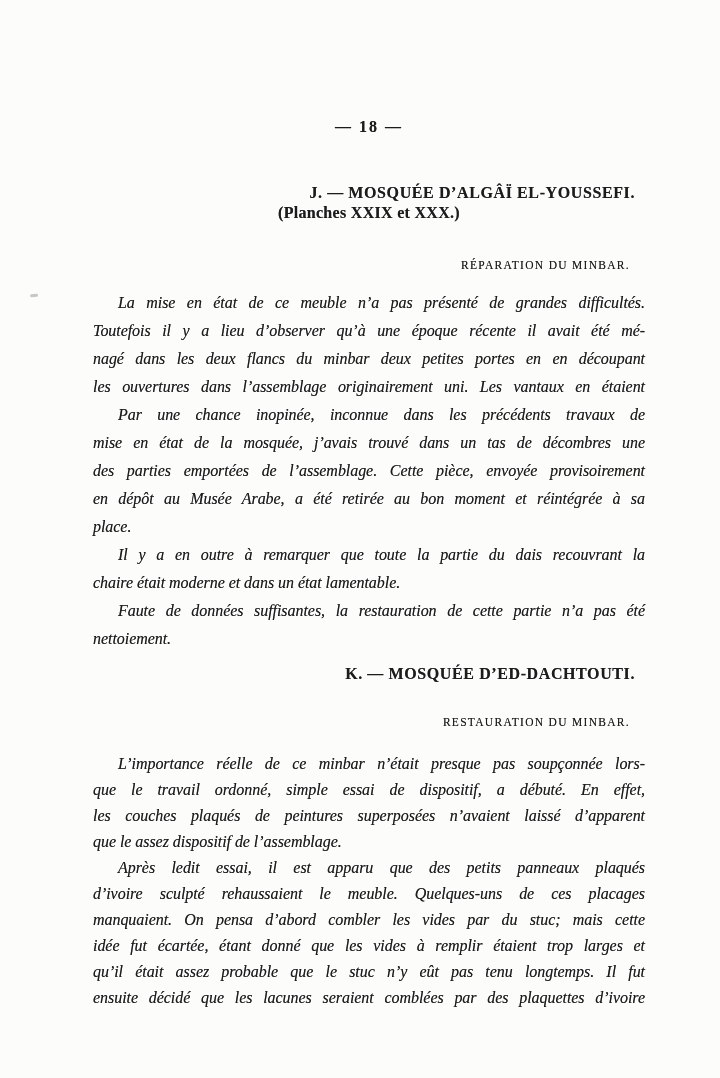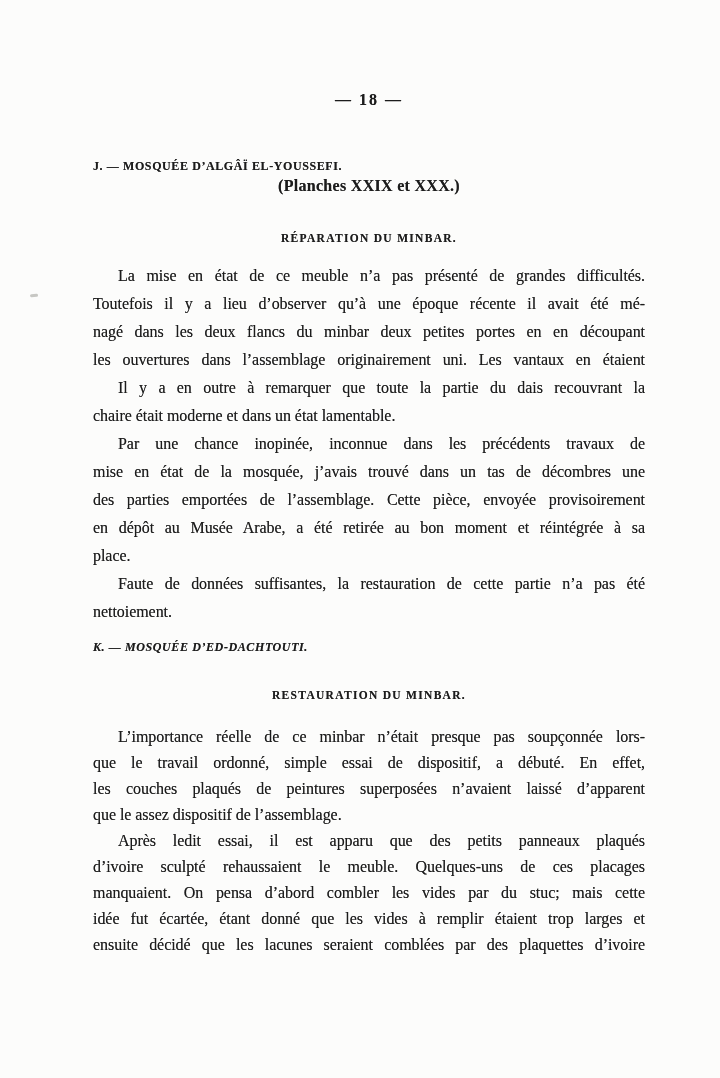--- a/index.html
+++ b/index.html
@@ -5,55 +5,55 @@
   html,body{margin:0;padding:0;background:#e8e8e6;}
   .page{
     position:relative;
     width:720px;height:1078px;
     margin:0 auto;
     background:#fcfcfb;
     font-family:"Liberation Serif", serif;
     color:#1c1c1c;
     overflow:hidden;
   }
-  .ink{ text-shadow:0 0 0.45px rgba(25,25,25,0.6); }
+  .ink{ text-shadow:0 0 0.45px rgba(25,25,25,0.6);margin-top:27px; }
 
   .pageno{
     position:absolute; top:92px; left:93px; width:552px;
     text-align:center; font-size:16px; font-weight:bold;
     letter-spacing:2px; line-height:16px;
   }
   .title{
-    position:absolute; left:93px; width:552px;
-    text-align:left; font-size:12px; font-weight:bold;
+    position:absolute; left:83px; width:552px;
+    text-align:right; font-size:16px; font-weight:bold;
     letter-spacing:0.6px; line-height:20px; white-space:nowrap;
   }
   .title-j{ top:156px; }
-  .title-k{ top:637px;font-style:italic; }
+  .title-k{ top:637px; }
   .plates{
     position:absolute; top:176px; left:93px; width:552px;
     text-align:center; font-size:16px; font-weight:bold;
     letter-spacing:0.3px; line-height:20px;
   }
   .subhead{
-    position:absolute; left:93px; width:552px;
-    text-align:center; font-size:11.5px; font-weight:bold;
+    position:absolute; left:78px; width:552px;
+    text-align:right; font-size:11.5px; font-weight:normal;
     letter-spacing:1.3px; line-height:14px;
   }
   .subhead-j{ top:231px; }
   .subhead-k{ top:688px; }
 
   .body{
     position:absolute; left:93px; width:552px;
     font-size:16px; letter-spacing:-0.05px;
   }
   .body-1{ top:262px; line-height:28px; }
   .body-2{ top:724px; line-height:26px; }
 
-  .paragraph{ margin:0; padding:0; }
+  .paragraph{ margin:0; padding:0;font-style:italic; }
   .line{
     text-align:justify;
     text-align-last:justify;
     white-space:normal;
   }
   .line.first{ text-indent:25px; }
   .line.endline{ text-align-last:left; }
 
   .scan-speck{
     position:absolute; top:294px; left:30px;
@@ -73,29 +73,29 @@
   <div class="plates ink">(Planches XXIX et XXX.)</div>
   <div class="subhead subhead-j ink">RÉPARATION DU MINBAR.</div>
   <div class="body body-1 ink">
       <div class="paragraph">
         <div class="line first">La mise en état de ce meuble n’a pas présenté de grandes difficultés.</div>
         <div class="line">Toutefois il y a lieu d’observer qu’à une époque récente il avait été mé-</div>
         <div class="line">nagé dans les deux flancs du minbar deux petites portes en en découpant</div>
         <div class="line">les ouvertures dans l’assemblage originairement uni. Les vantaux en étaient</div>
       </div>
       <div class="paragraph">
-        <div class="line first">Il y a en outre à remarquer que toute la partie du dais recouvrant la</div>
-        <div class="line endline">chaire était moderne et dans un état lamentable.</div>
-      </div>
-      <div class="paragraph">
         <div class="line first">Par une chance inopinée, inconnue dans les précédents travaux de</div>
         <div class="line">mise en état de la mosquée, j’avais trouvé dans un tas de décombres une</div>
         <div class="line">des parties emportées de l’assemblage. Cette pièce, envoyée provisoirement</div>
         <div class="line">en dépôt au Musée Arabe, a été retirée au bon moment et réintégrée à sa</div>
         <div class="line endline">place.</div>
+      </div>
+      <div class="paragraph">
+        <div class="line first">Il y a en outre à remarquer que toute la partie du dais recouvrant la</div>
+        <div class="line endline">chaire était moderne et dans un état lamentable.</div>
       </div>
       <div class="paragraph">
         <div class="line first">Faute de données suffisantes, la restauration de cette partie n’a pas été</div>
         <div class="line endline">nettoiement.</div>
       </div>
     </div>
 
   <div class="title title-k ink">K. — MOSQUÉE D’ED-DACHTOUTI.</div>
   <div class="subhead subhead-k ink">RESTAURATION DU MINBAR.</div>
   <div class="body body-2 ink">
@@ -103,16 +103,17 @@
         <div class="line first">L’importance réelle de ce minbar n’était presque pas soupçonnée lors-</div>
         <div class="line">que le travail ordonné, simple essai de dispositif, a débuté. En effet,</div>
         <div class="line">les couches plaqués de peintures superposées n’avaient laissé d’apparent</div>
         <div class="line endline">que le assez dispositif de l’assemblage.</div>
       </div>
       <div class="paragraph">
         <div class="line first">Après ledit essai, il est apparu que des petits panneaux plaqués</div>
         <div class="line">d’ivoire sculpté rehaussaient le meuble. Quelques-uns de ces placages</div>
         <div class="line">manquaient. On pensa d’abord combler les vides par du stuc; mais cette</div>
         <div class="line">idée fut écartée, étant donné que les vides à remplir étaient trop larges et</div>
+        <div class="line">qu’il était assez probable que le stuc n’y eût pas tenu longtemps. Il fut</div>
         <div class="line">ensuite décidé que les lacunes seraient comblées par des plaquettes d’ivoire</div>
       </div>
     </div>
 </div>
 
 </body></html>

